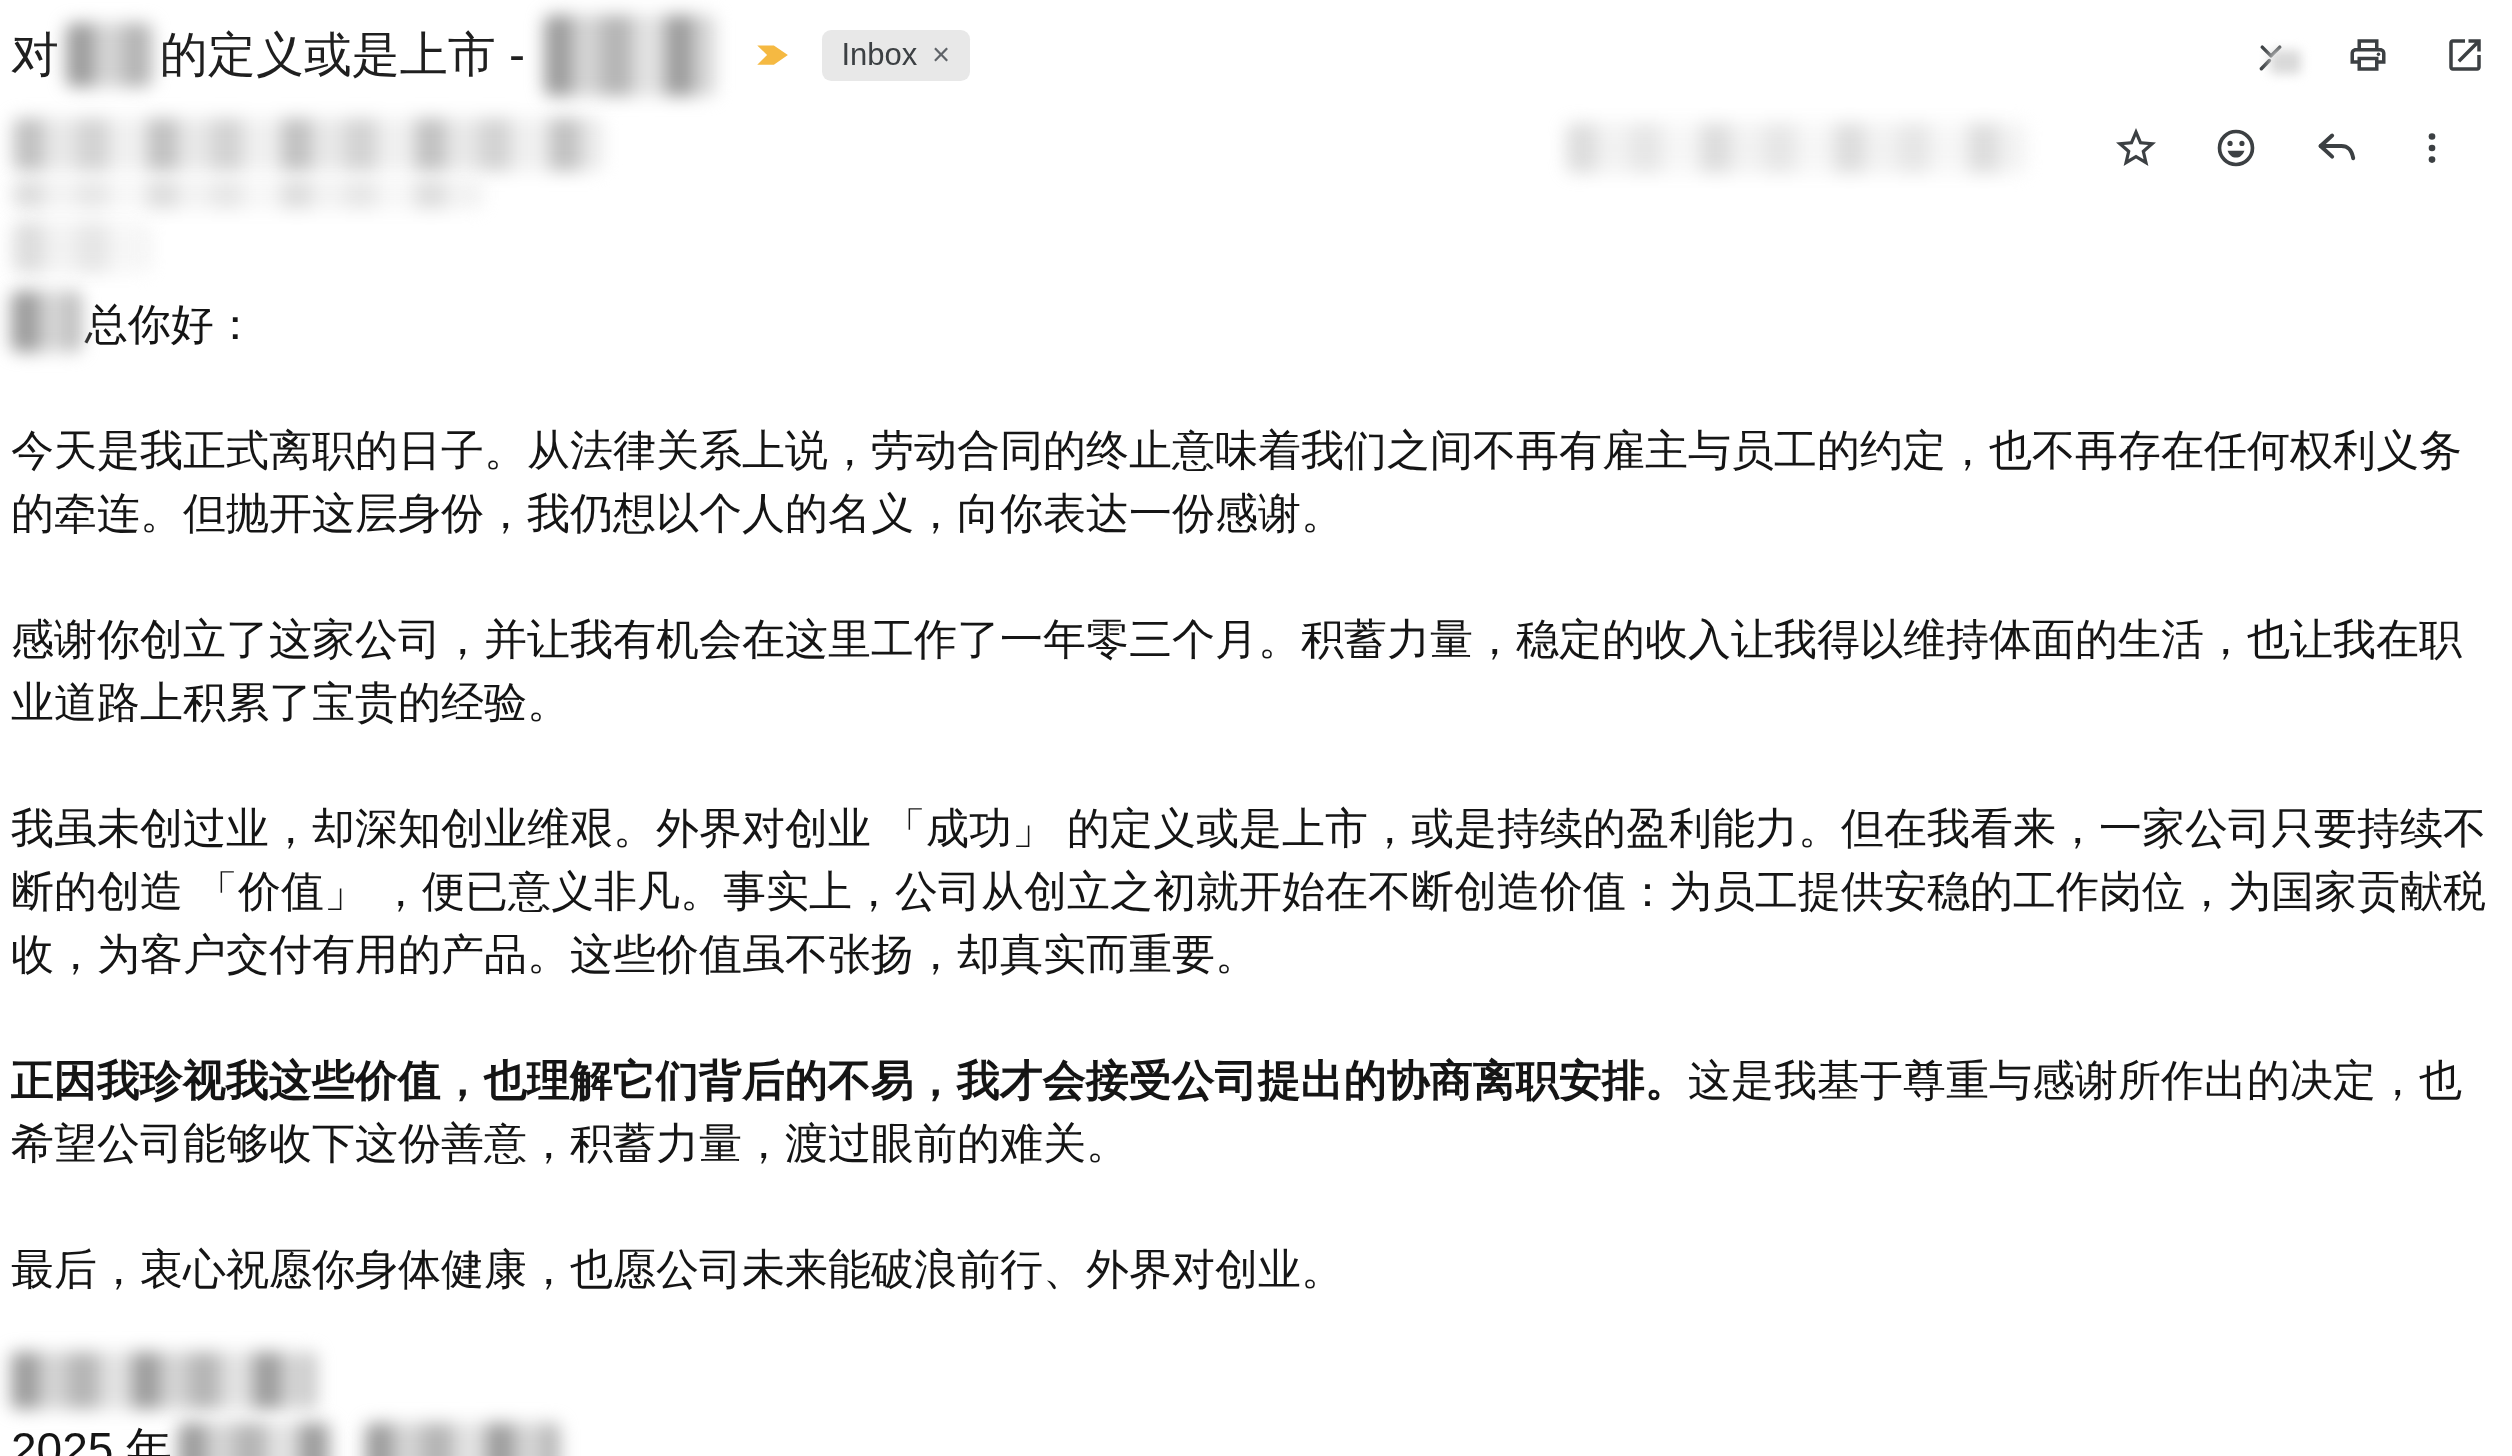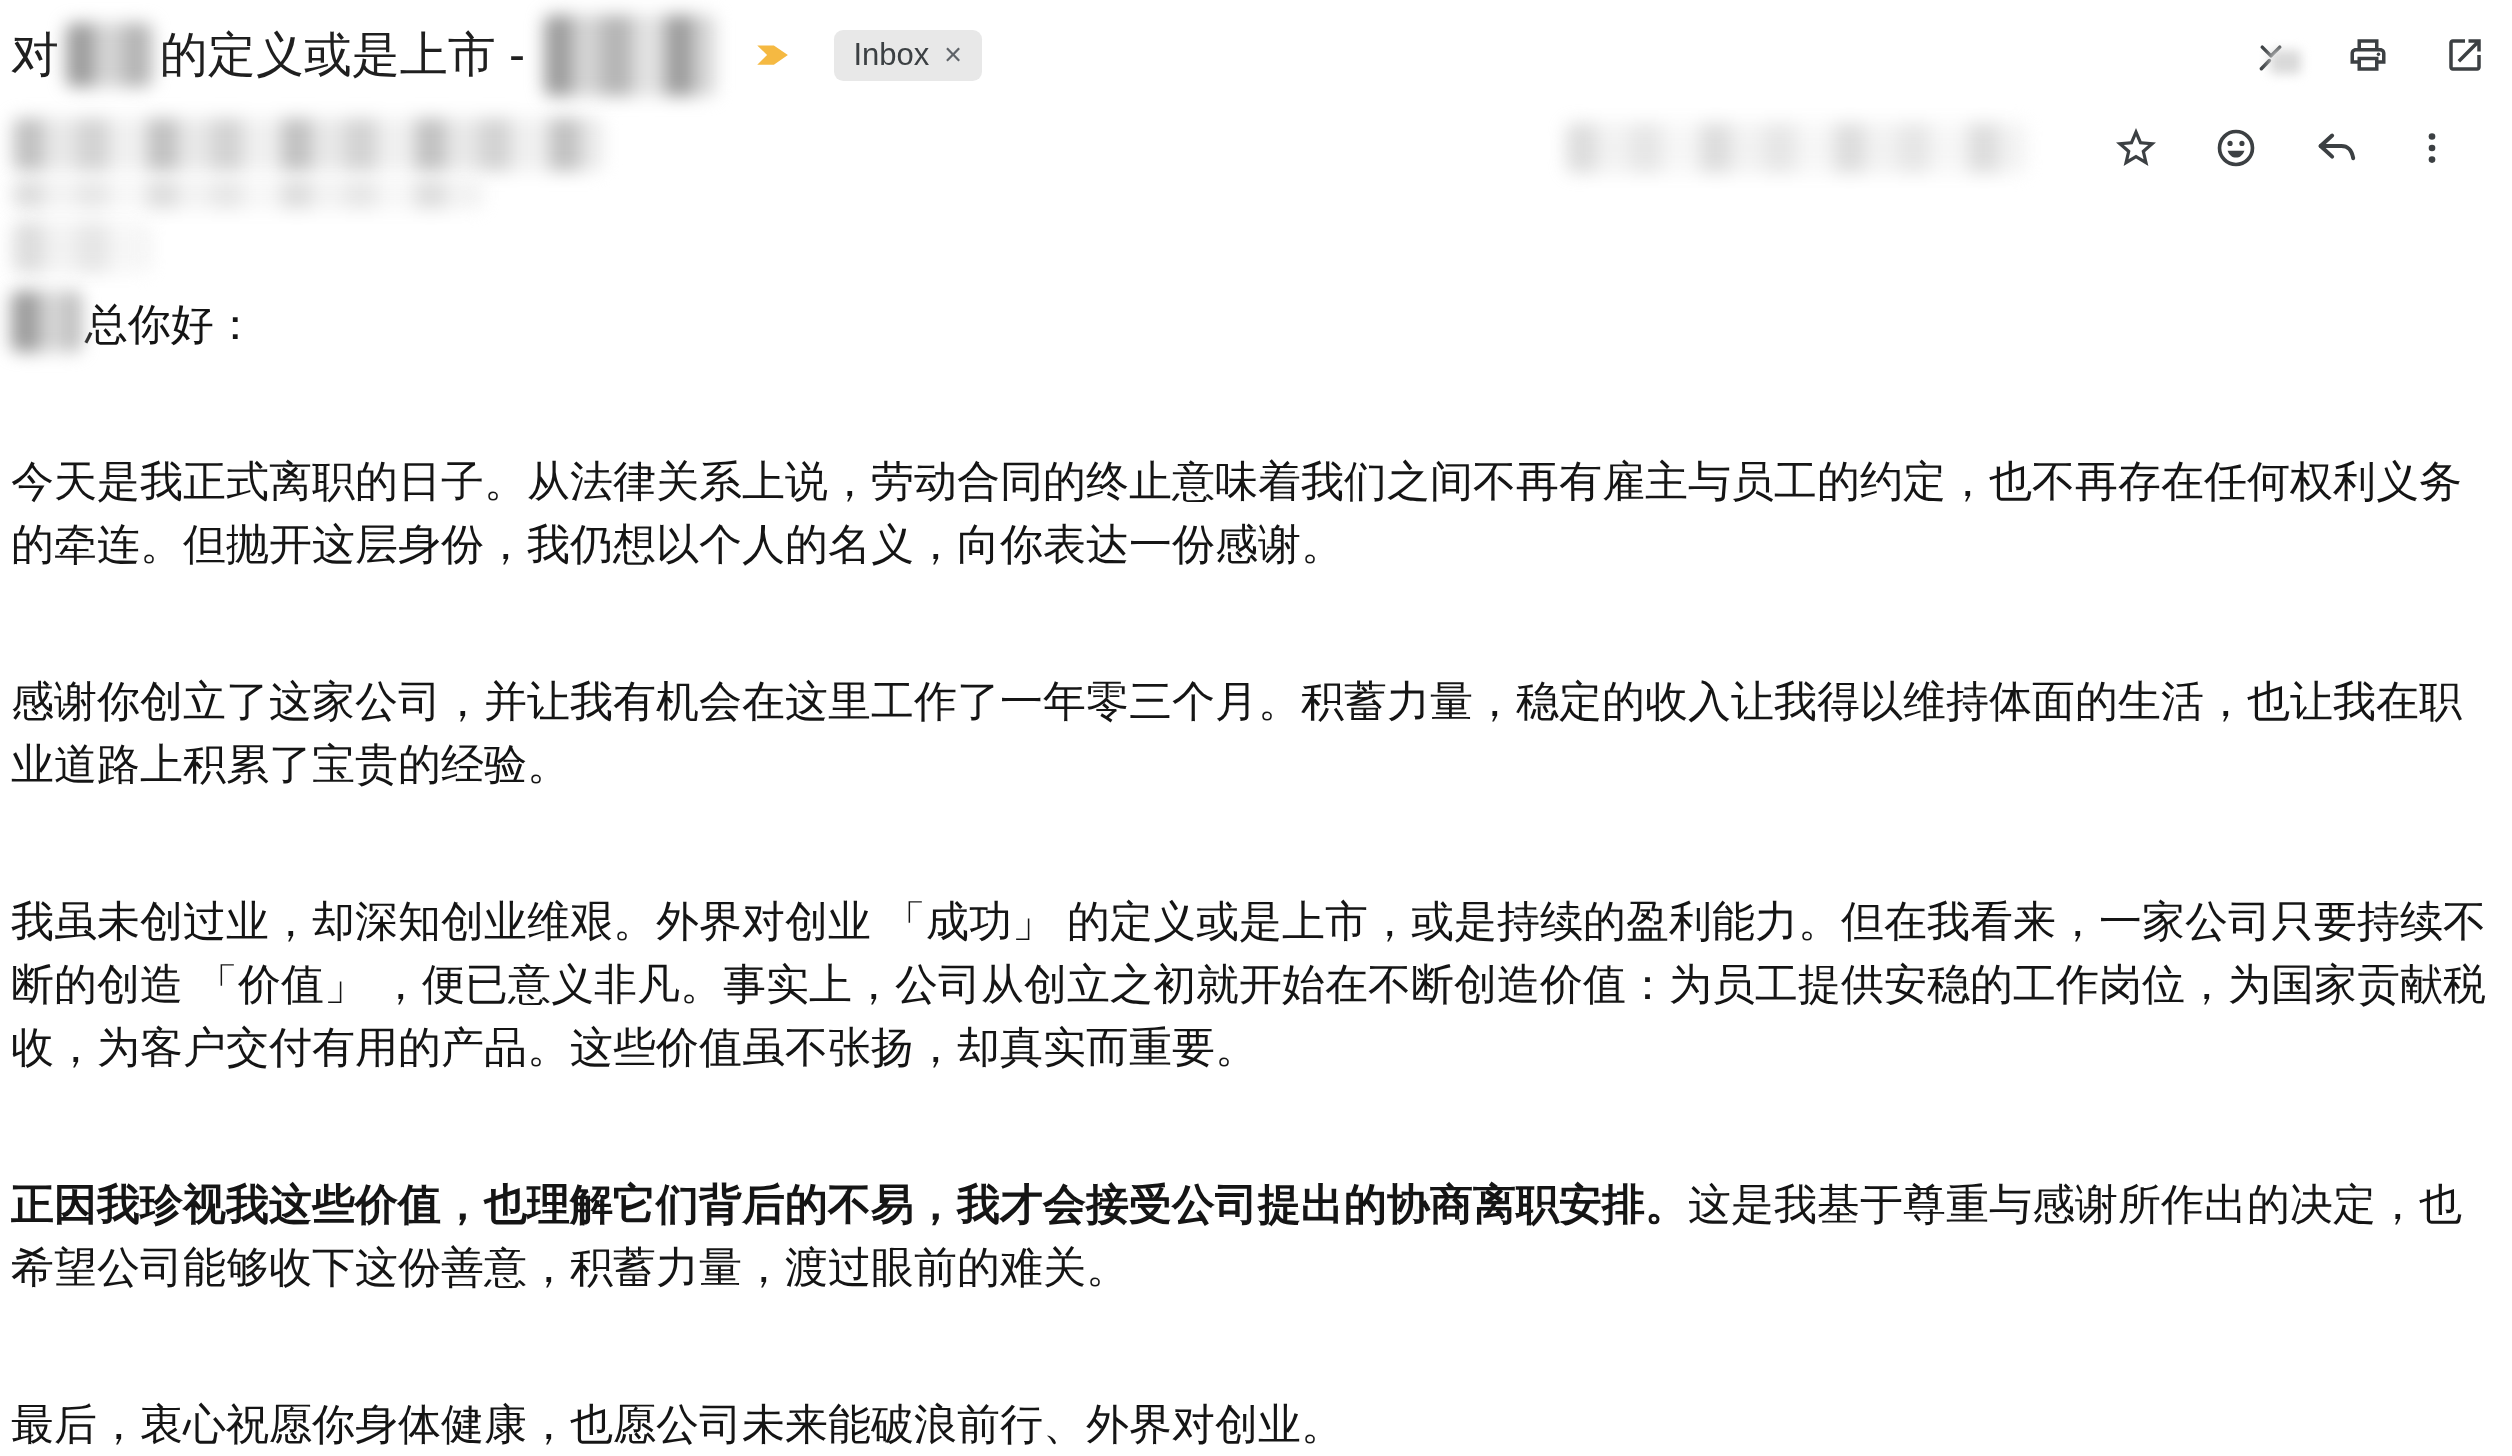--- a/index.html
+++ b/index.html
@@ -13,41 +13,41 @@
     vertical-align:middle; }
   .blur.dark { background:repeating-linear-gradient(90deg,#9d9d9d 0 28px,#d4d4d4 28px 57px,#b5b5b5 57px 88px,#e2e2e2 88px 121px); }
   .blur.faint { opacity:.55; }
 
   
   .subject-row { display:flex; align-items:center; padding:14.7px 26px 0 11px; }
   .subject { display:flex; align-items:center; font-size:48px; font-weight:400; color:#1f1f1f; white-space:nowrap; }
   .b-subj-name { width:86px; height:64px; margin:0 7.4px; }
   .b-subj-tail { width:171px; height:81px; margin-left:18.4px; }
   .importance { margin-left:37px; display:inline-flex; }
-  .chip { margin-left:40px; display:inline-flex; align-items:center; gap:14.7px;
+  .chip { margin-left:28px; display:inline-flex; align-items:center; gap:14.7px;
     background:#e8e8e8; color:#3c4043; border-radius:9.2px; padding:7.4px 20px; font-size:31px; cursor:default; }
   .chip-x { color:#5f6368; font-size:31px; }
   .toolbar { margin-left:auto; display:flex; align-items:center; gap:55px; }
   .icon-btn { display:inline-flex; position:relative; cursor:pointer; }
   .icon-smudge { position:absolute; right:-9.2px; bottom:1.8px; width:31px; height:24px; border-radius:3.7px;
     background:#d9d9d9; filter:blur(5.5px); }
 
   
   .msg-header { display:flex; justify-content:space-between; align-items:flex-start; padding:22px 59px 0 13px; }
   .sender-blurs .b1 { display:block; width:589px; height:53px; }
   .sender-blurs .b2 { display:block; width:469px; height:29px; margin-top:9.2px; }
   .sender-blurs .b3 { display:block; width:136px; height:51px; margin-top:13px; }
   .header-right { display:flex; align-items:center; gap:53px; margin-top:5.5px; }
   .b-date { width:460px; height:50px; margin-right:33px; }
 
   
   .email-body { padding:0 14.7px 0 11px; font-size:43px; line-height:63px; color:#151515; }
   .greeting { margin-top:18.4px; }
   .b-greet { width:70px; height:61px; margin-right:3.7px; vertical-align:-13px; }
-  .para { margin-top:94px; }
+  .para { margin-top:63px; }
   .bold-lead { font-weight:700;text-align:center; }
   .sig-name { display:block; width:305px; height:57px; margin-top:51px; border-radius:5.5px; }
   .date-row { margin-top:9.2px; display:flex; align-items:center; font-size:46px; }
   .b-month { width:154px; height:53px; margin-left:5.5px; }
   .b-day { width:195px; height:53px; margin-left:33px; }
 
   svg.ic { display:block; }
 </style>
 </head>
 <body>

